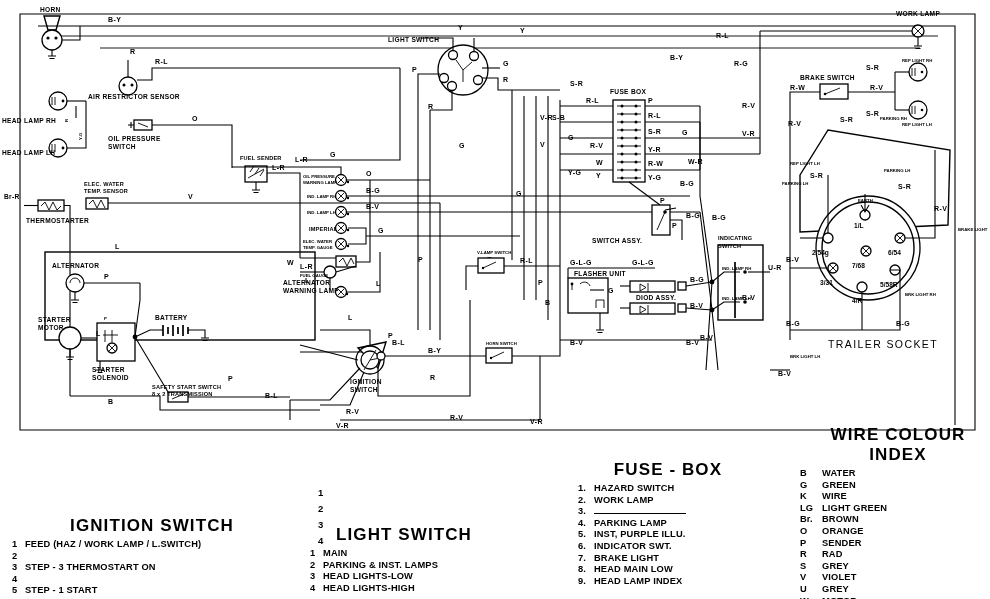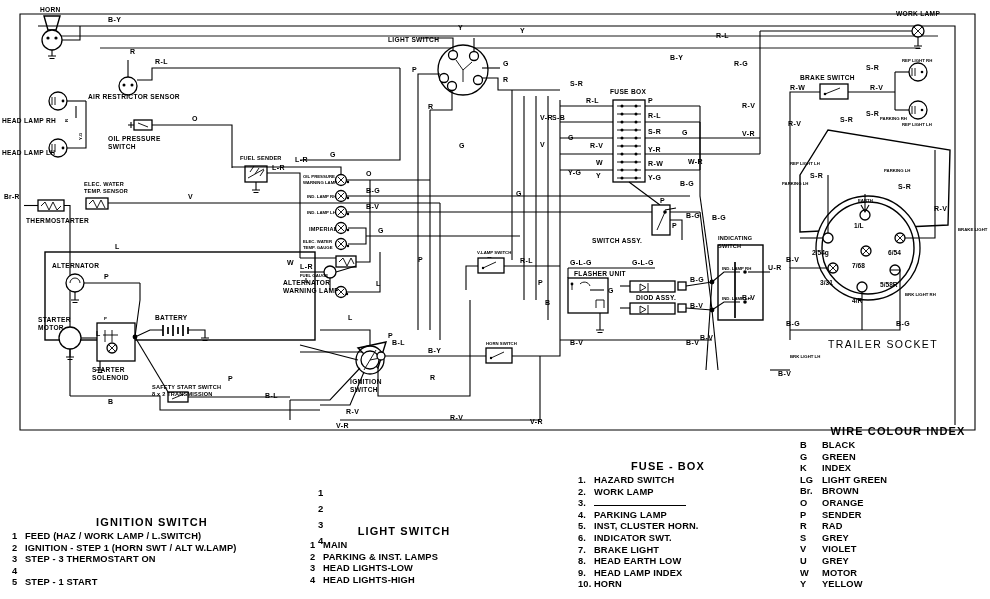--- a/index.html
+++ b/index.html
@@ -19,21 +19,21 @@
   .wl{font-size:7px;font-weight:bold;letter-spacing:.4px;}
   .cl{font-size:6.6px;font-weight:bold;letter-spacing:.3px;}
   .cl2{font-size:5.6px;font-weight:bold;letter-spacing:.2px;}
   .tiny{font-size:4.3px;font-weight:bold;}
   .sock{font-size:6.6px;font-weight:bold;}
   .socktitle{font-size:10.5px;letter-spacing:1.4px;}
 
   
   .legend{position:absolute;}
   .legend h3{
-    margin:0 0 3px 0;font-size:11px;font-weight:bold;letter-spacing:1.1px;
+    margin:0 0 3px 0;font-size:17px;font-weight:bold;letter-spacing:1.1px;
     text-align:center;
   }
   .legend ul{list-style:none;margin:0;padding:0;}
   .legend li{
     font-size:9.3px;font-weight:bold;letter-spacing:.15px;
     line-height:11.6px;white-space:nowrap;display:flex;
   }
   .legend li .num{display:inline-block;width:13px;flex:none;}
   .legend li .txt{display:inline-block;}
   #ignition-legend{left:12px;top:516px;width:290px;}
@@ -580,21 +580,20 @@
 
 <div class="legend" id="ignition-legend">
   <h3>IGNITION  SWITCH</h3>
   <ul>
     <li>
         <span class="num">1</span>
         <span class="txt">FEED (HAZ / WORK LAMP / L.SWITCH)</span>
       </li>
     <li>
         <span class="num">2</span>
-        <span class="txt">IGNITION - STEP 1 (HORN SWT / ALT W.LAMP)</span>
       </li>
     <li>
         <span class="num">3</span>
         <span class="txt">STEP - 3 THERMOSTART ON</span>
       </li>
     <li>
         <span class="num">4</span>
       </li>
     <li>
         <span class="num">5</span>
@@ -640,59 +639,55 @@
         <span class="num">3.</span>
         <span class="txt"></span>
         <span class="blankrule"></span>
       </li>
     <li>
         <span class="num">4.</span>
         <span class="txt">PARKING LAMP</span>
       </li>
     <li>
         <span class="num">5.</span>
-        <span class="txt">INST, CLUSTER HORN.</span>
+        <span class="txt">INST, PURPLE ILLU.</span>
       </li>
     <li>
         <span class="num">6.</span>
         <span class="txt">INDICATOR SWT.</span>
       </li>
     <li>
         <span class="num">7.</span>
         <span class="txt">BRAKE LIGHT</span>
       </li>
     <li>
         <span class="num">8.</span>
-        <span class="txt">HEAD EARTH LOW</span>
+        <span class="txt">HEAD MAIN LOW</span>
       </li>
     <li>
         <span class="num">9.</span>
         <span class="txt">HEAD LAMP INDEX</span>
-      </li>
-    <li>
-        <span class="num">10.</span>
-        <span class="txt">HORN</span>
       </li>
   </ul>
 </div>
 
 <div class="legend" id="wire-legend">
   <h3>WIRE  COLOUR  INDEX</h3>
   <ul>
     <li>
         <span class="num">B</span>
-        <span class="txt">BLACK</span>
+        <span class="txt">WATER</span>
       </li>
     <li>
         <span class="num">G</span>
         <span class="txt">GREEN</span>
       </li>
     <li>
         <span class="num">K</span>
-        <span class="txt">INDEX</span>
+        <span class="txt">WIRE</span>
       </li>
     <li>
         <span class="num">LG</span>
         <span class="txt">LIGHT GREEN</span>
       </li>
     <li>
         <span class="num">Br.</span>
         <span class="txt">BROWN</span>
       </li>
     <li>

